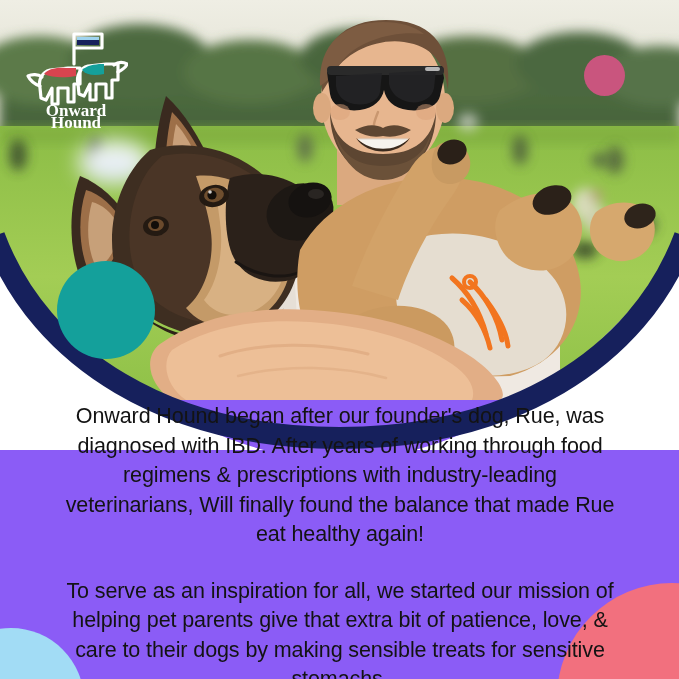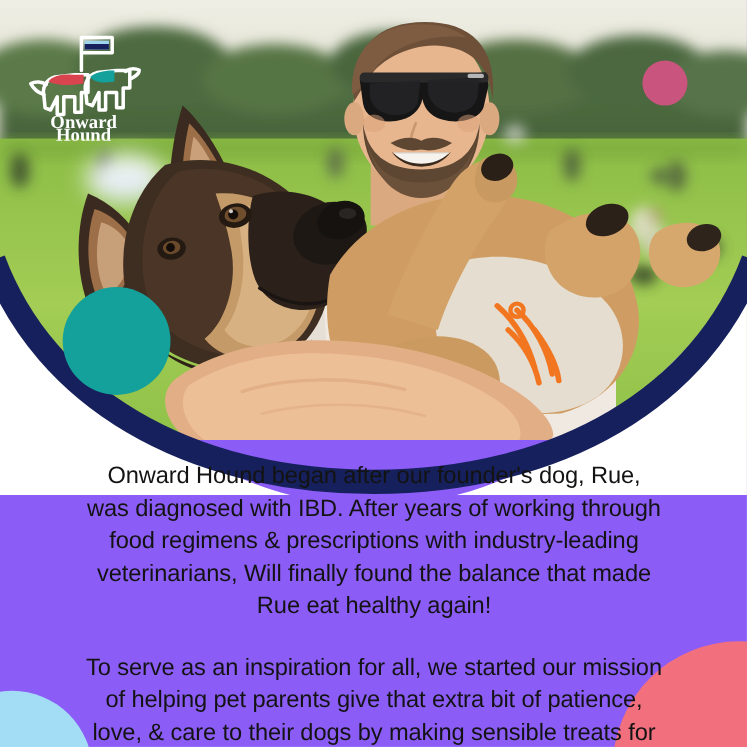--- a/index.html
+++ b/index.html
@@ -80,21 +80,21 @@
     top: 402px;
     width: 556px;
     text-align: center;
     color: #16161a;
   }
   .copy-paragraph {
     font-family: "Liberation Sans", sans-serif;
     font-size: 21.5px;
     line-height: 29.5px;
     letter-spacing: -0.1px;
-    margin: 16px;
+    margin: 0;
     font-weight: 400;
     color: #131313;
   }
   #paragraph-2 { margin-top: 27px; }
 </style>
 </head>
 <body>
 
 <div id="brand-card">
 

